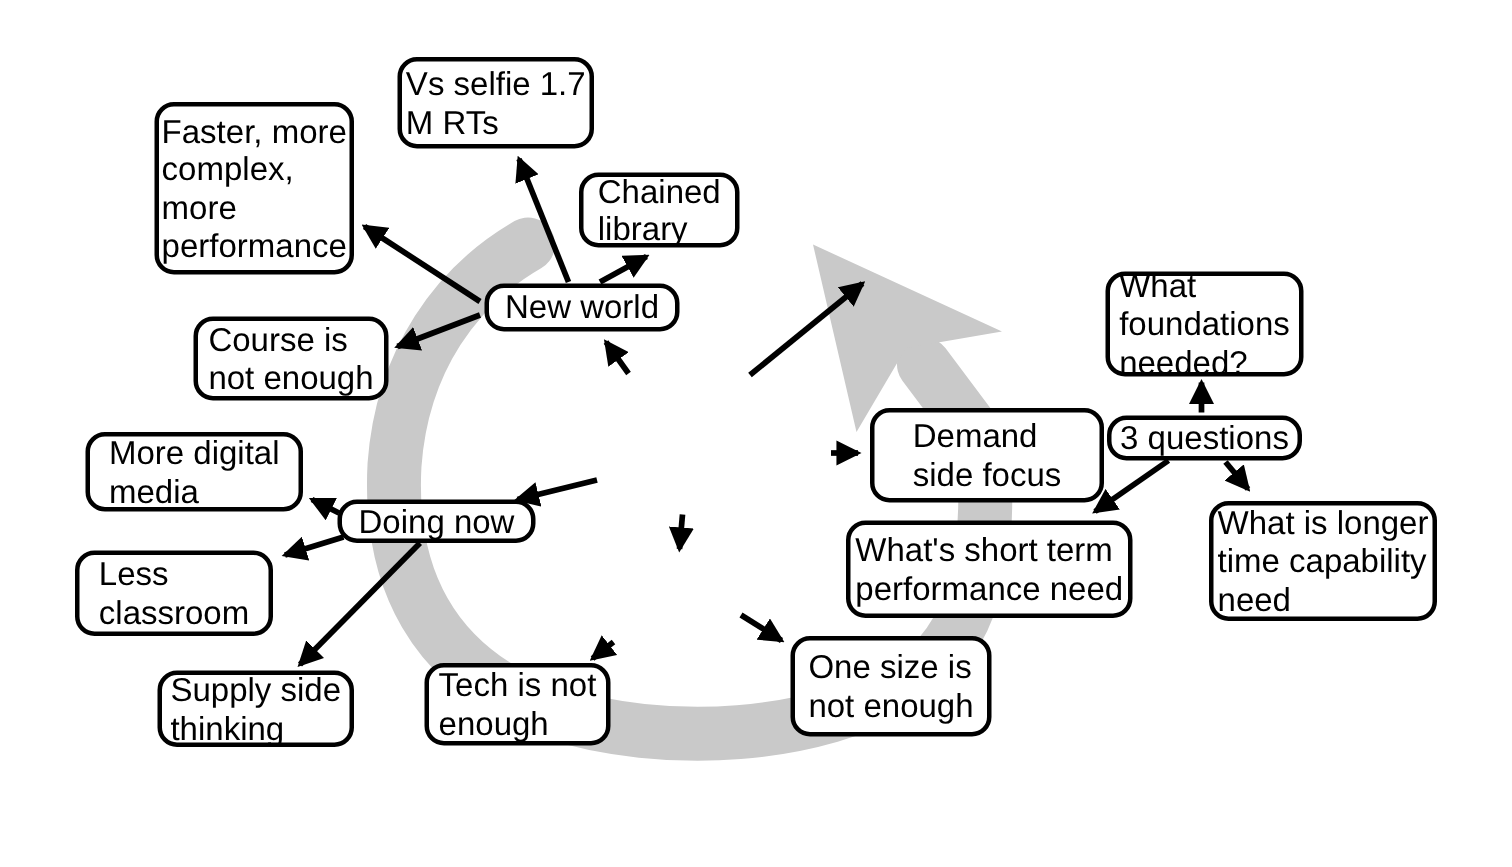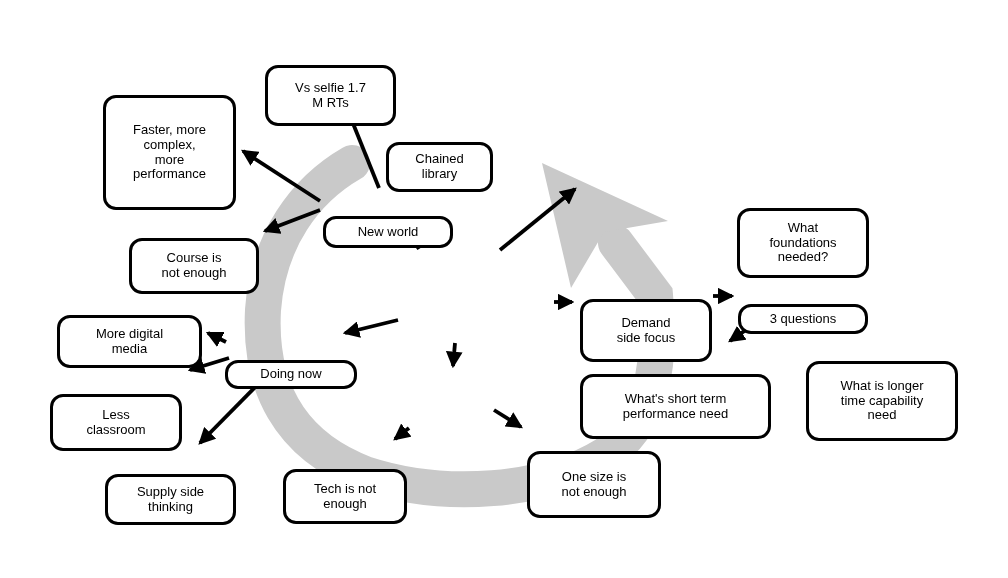--- a/index.html
+++ b/index.html
@@ -25,26 +25,24 @@
   }
   .node {
     position: absolute;
     box-sizing: border-box;
     background: var(--node-fill, #fff);
     border: 3.5px solid var(--node-border, #000);
     border-radius: 13px;
     display: flex;
     align-items: center;
     justify-content: center;
-    text-align: center;
     white-space: pre-line;
-    font-size: 13px;
+    font-size: 22px;
     line-height: 1.15;
     cursor: default;
-    margin-top: 27px;
   }
   .center-topic {
     position: absolute;
     box-sizing: border-box;
     background: var(--node-fill, #fff);
     border: 3.5px solid var(--node-border, #000);
     border-radius: 50%;
     display: flex;
     align-items: center;
     justify-content: center;
@@ -119,24 +117,24 @@
   <div class="node" style="left:265px; top:38px;  width:131px; height:61px;">Vs selfie 1.7
 M RTs</div>
   <div class="node" style="left:386px; top:115px; width:107px; height:50px;">Chained
 library</div>
   <div class="node" style="left:323px; top:189px; width:130px; height:32px;">New world</div>
   <div class="node" style="left:129px; top:211px; width:130px; height:56px;">Course is
 not enough</div>
   <div class="node" style="left:737px; top:181px; width:132px; height:70px;">What
 foundations
 needed?</div>
-  <div class="node" style="left:580px; top:272px; width:132px; height:63px;">Demand
+  <div class="node" style="left:580px; top:272px; width:156px; height:63px;">Demand
 side focus</div>
   <div class="node" style="left:738px; top:277px; width:130px; height:30px;border-radius:13px;">3 questions</div>
-  <div class="node" style="left:580px; top:347px; width:191px; height:65px;">What's short term
+  <div class="node" style="left:564px; top:347px; width:191px; height:65px;">What's short term
 performance need</div>
   <div class="node" style="left:806px; top:334px; width:152px; height:80px;">What is longer
 time capability
 need</div>
   <div class="node" style="left:57px;  top:288px; width:145px; height:53px;">More digital
 media</div>
   <div class="node" style="left:225px; top:333px; width:132px; height:29px;">Doing now</div>
   <div class="node" style="left:50px;  top:367px; width:132px; height:57px;">Less
 classroom</div>
   <div class="node" style="left:105px; top:447px; width:131px; height:51px;">Supply side

